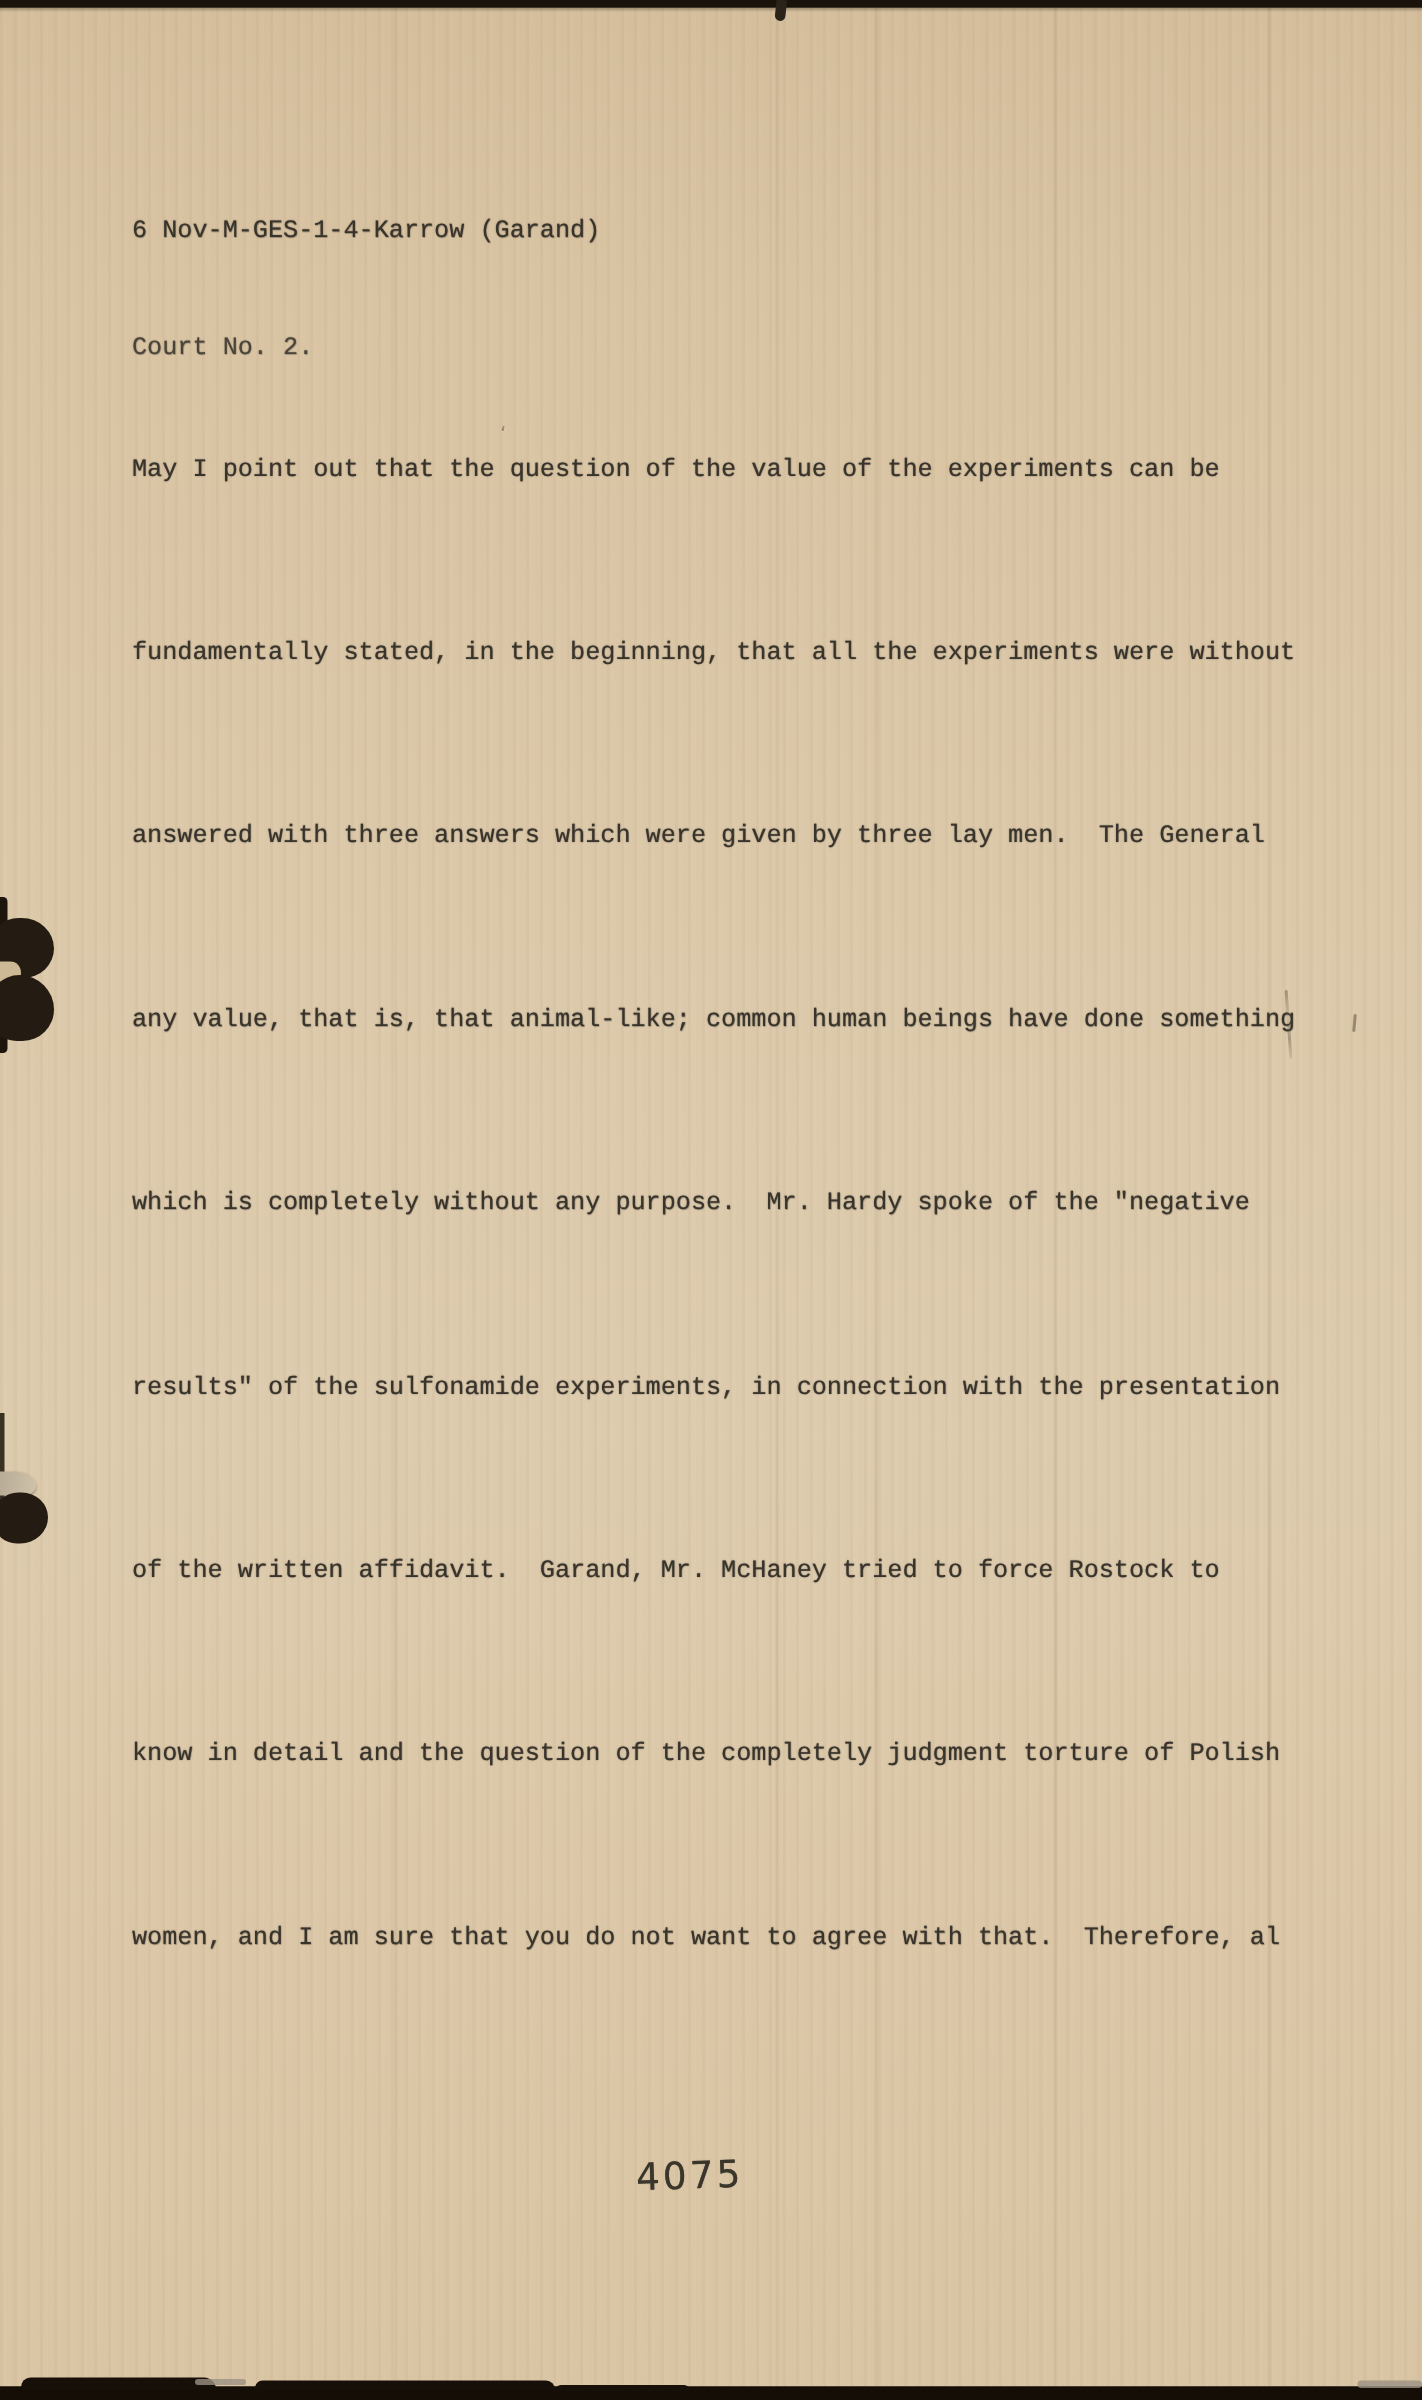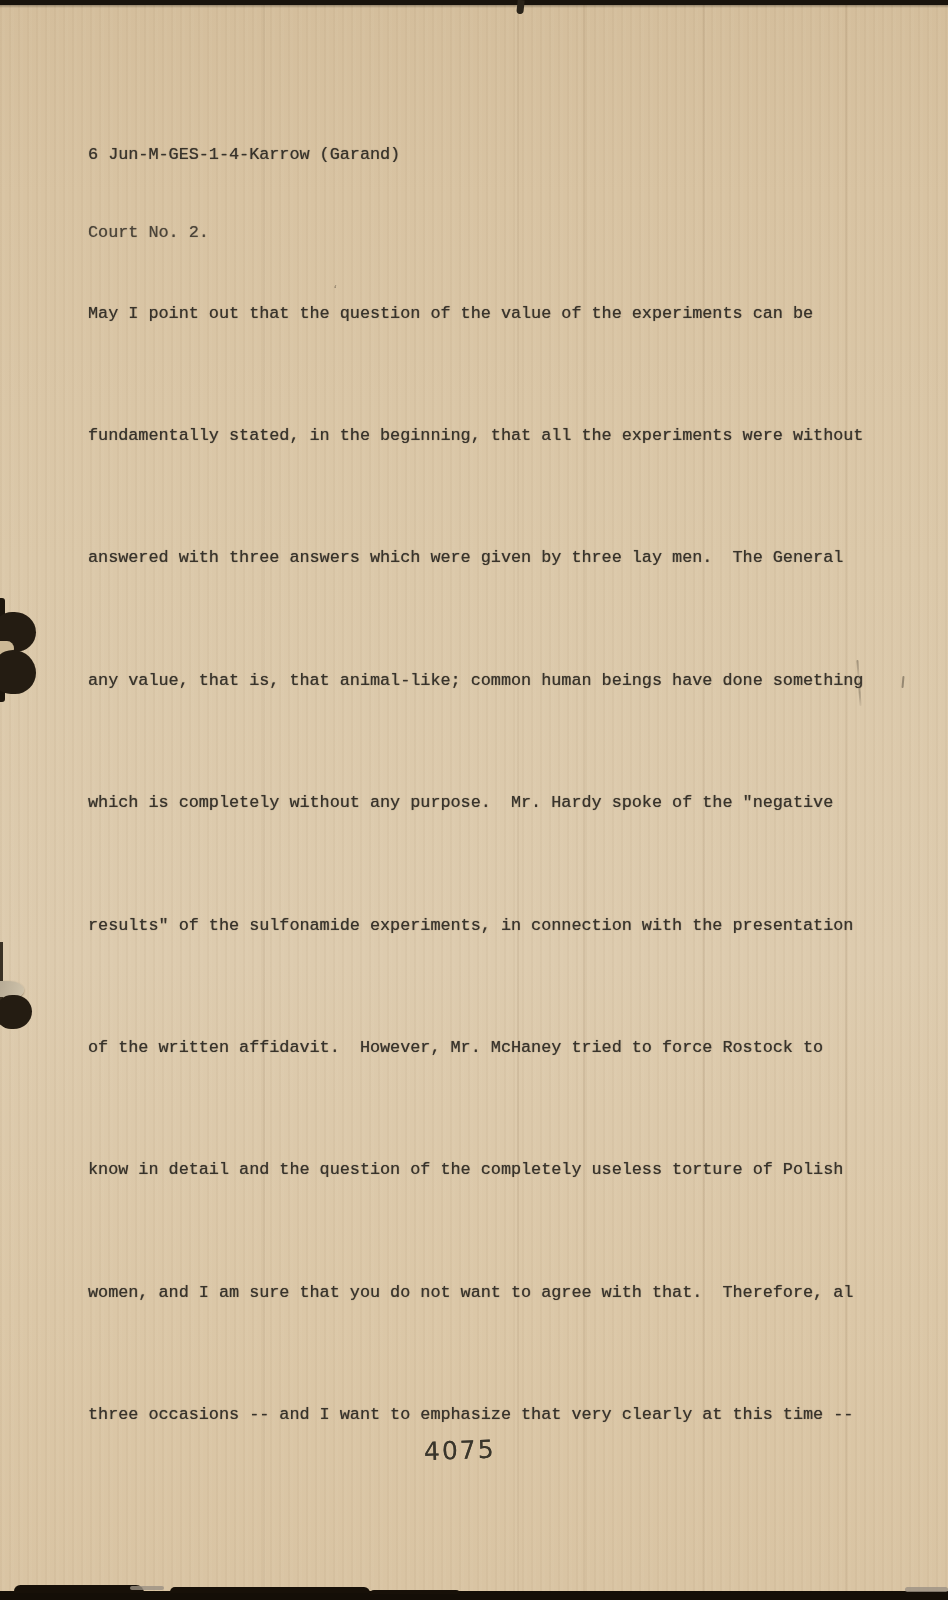--- a/index.html
+++ b/index.html
@@ -141,35 +141,34 @@
 
 <div class="left-sliver sliver-a"></div>
 <div class="left-sliver sliver-b"></div>
 <div class="hole hole-1"></div>
 <div class="hole-notch"></div>
 <div class="hole hole-2"></div>
 <div class="tear-3"></div>
 <div class="hole hole-3"></div>
 
 <div class="header-block typed">
-  <div class="h-line1">6 Jun-M-GES-1-4-Karrow (Garand)</div>
+  <div class="h-line1">6 Nov-M-GES-1-4-Karrow (Garand)</div>
   <div class="h-line2">Court No. 2.</div>
 </div>
 
 <div class="body-block typed">
   <div>May I point out that the question of the value of the experiments can be</div>
   <div>fundamentally stated, in the beginning, that all the experiments were without</div>
   <div>answered with three answers which were given by three lay men.  The General</div>
   <div>any value, that is, that animal-like; common human beings have done something</div>
   <div>which is completely without any purpose.  Mr. Hardy spoke of the "negative</div>
   <div>results" of the sulfonamide experiments, in connection with the presentation</div>
-  <div>of the written affidavit.  However, Mr. McHaney tried to force Rostock to</div>
-  <div>know in detail and the question of the completely useless torture of Polish</div>
+  <div>of the written affidavit.  Garand, Mr. McHaney tried to force Rostock to</div>
+  <div>know in detail and the question of the completely judgment torture of Polish</div>
   <div>women, and I am sure that you do not want to agree with that.  Therefore, al</div>
-  <div>three occasions -- and I want to emphasize that very clearly at this time --</div>
   
   
 </div>
 
 <div class="page-number">4075</div>
 
 <div class="stray mark-apostrophe">ʻ</div>
 <div class="squiggle"></div>
 <div class="mark-tick"></div>
 

